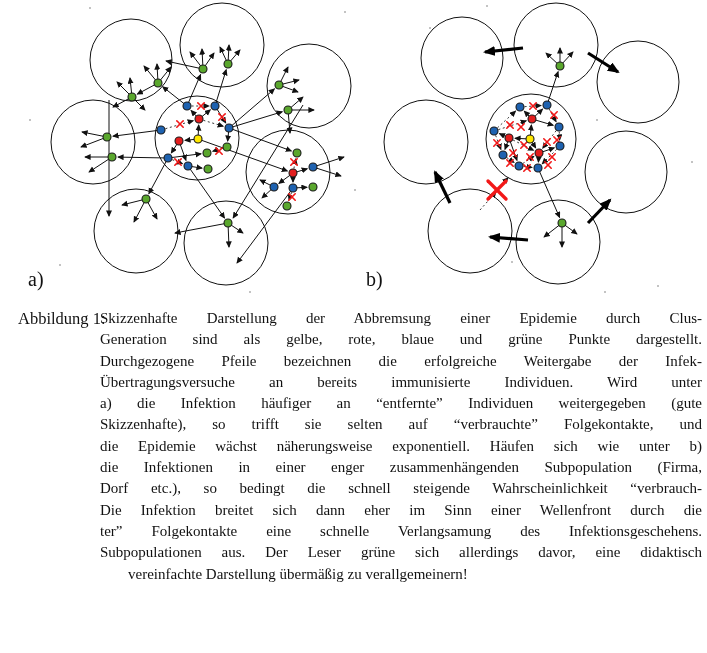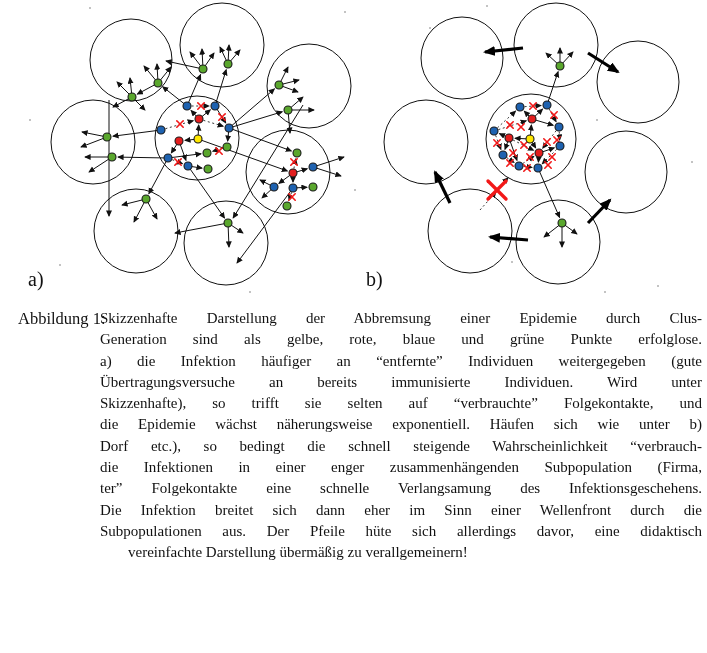--- a/index.html
+++ b/index.html
@@ -266,25 +266,26 @@
       <circle cx="539" cy="153" r="4" fill="#e31e1e" stroke="#1a1a1a" stroke-width="1.1"></circle>
       <circle cx="530" cy="139" r="4" fill="#ffe800" stroke="#1a1a1a" stroke-width="1.1"></circle>
       <text x="366" y="286" class="panel-label">b)</text>
     </g>
 </svg>
 
 <div class="caption">
   <div class="cap-label">Abbildung 1:</div>
   <div class="cap-lines" id="cap-lines">
       <div class="cap-line">Skizzenhafte Darstellung der Abbremsung einer Epidemie durch Clus-</div>
-      <div class="cap-line">Generation sind als gelbe, rote, blaue und grüne Punkte erfolglose.</div>
+      <div class="cap-line">Generation sind als gelbe, rote, blaue und grüne Punkte dargestellt.</div>
+      <div class="cap-line">Durchgezogene Pfeile bezeichnen die erfolgreiche Weitergabe der Infek-</div>
+      <div class="cap-line">Übertragungsversuche an bereits immunisierte Individuen. Wird unter</div>
       <div class="cap-line">a) die Infektion häufiger an “entfernte” Individuen weitergegeben (gute</div>
-      <div class="cap-line">Übertragungsversuche an bereits immunisierte Individuen. Wird unter</div>
       <div class="cap-line">Skizzenhafte), so trifft sie selten auf “verbrauchte” Folgekontakte, und</div>
       <div class="cap-line">die Epidemie wächst näherungsweise exponentiell. Häufen sich wie unter b)</div>
+      <div class="cap-line">die Infektionen in einer enger zusammenhängenden Subpopulation (Firma,</div>
       <div class="cap-line">Dorf etc.), so bedingt die schnell steigende Wahrscheinlichkeit “verbrauch-</div>
-      <div class="cap-line">die Infektionen in einer enger zusammenhängenden Subpopulation (Firma,</div>
+      <div class="cap-line">Die Infektion breitet sich dann eher im Sinn einer Wellenfront durch die</div>
       <div class="cap-line">ter” Folgekontakte eine schnelle Verlangsamung des Infektionsgeschehens.</div>
-      <div class="cap-line">Die Infektion breitet sich dann eher im Sinn einer Wellenfront durch die</div>
-      <div class="cap-line">Subpopulationen aus. Der Pfeile hüte sich allerdings davor, eine didaktisch</div>
+      <div class="cap-line">Subpopulationen aus. Der Leser grüne sich allerdings davor, eine didaktisch</div>
       <div class="cap-line last">vereinfachte Darstellung übermäßig zu verallgemeinern!</div>
     </div>
 </div>
 
 </body></html>

